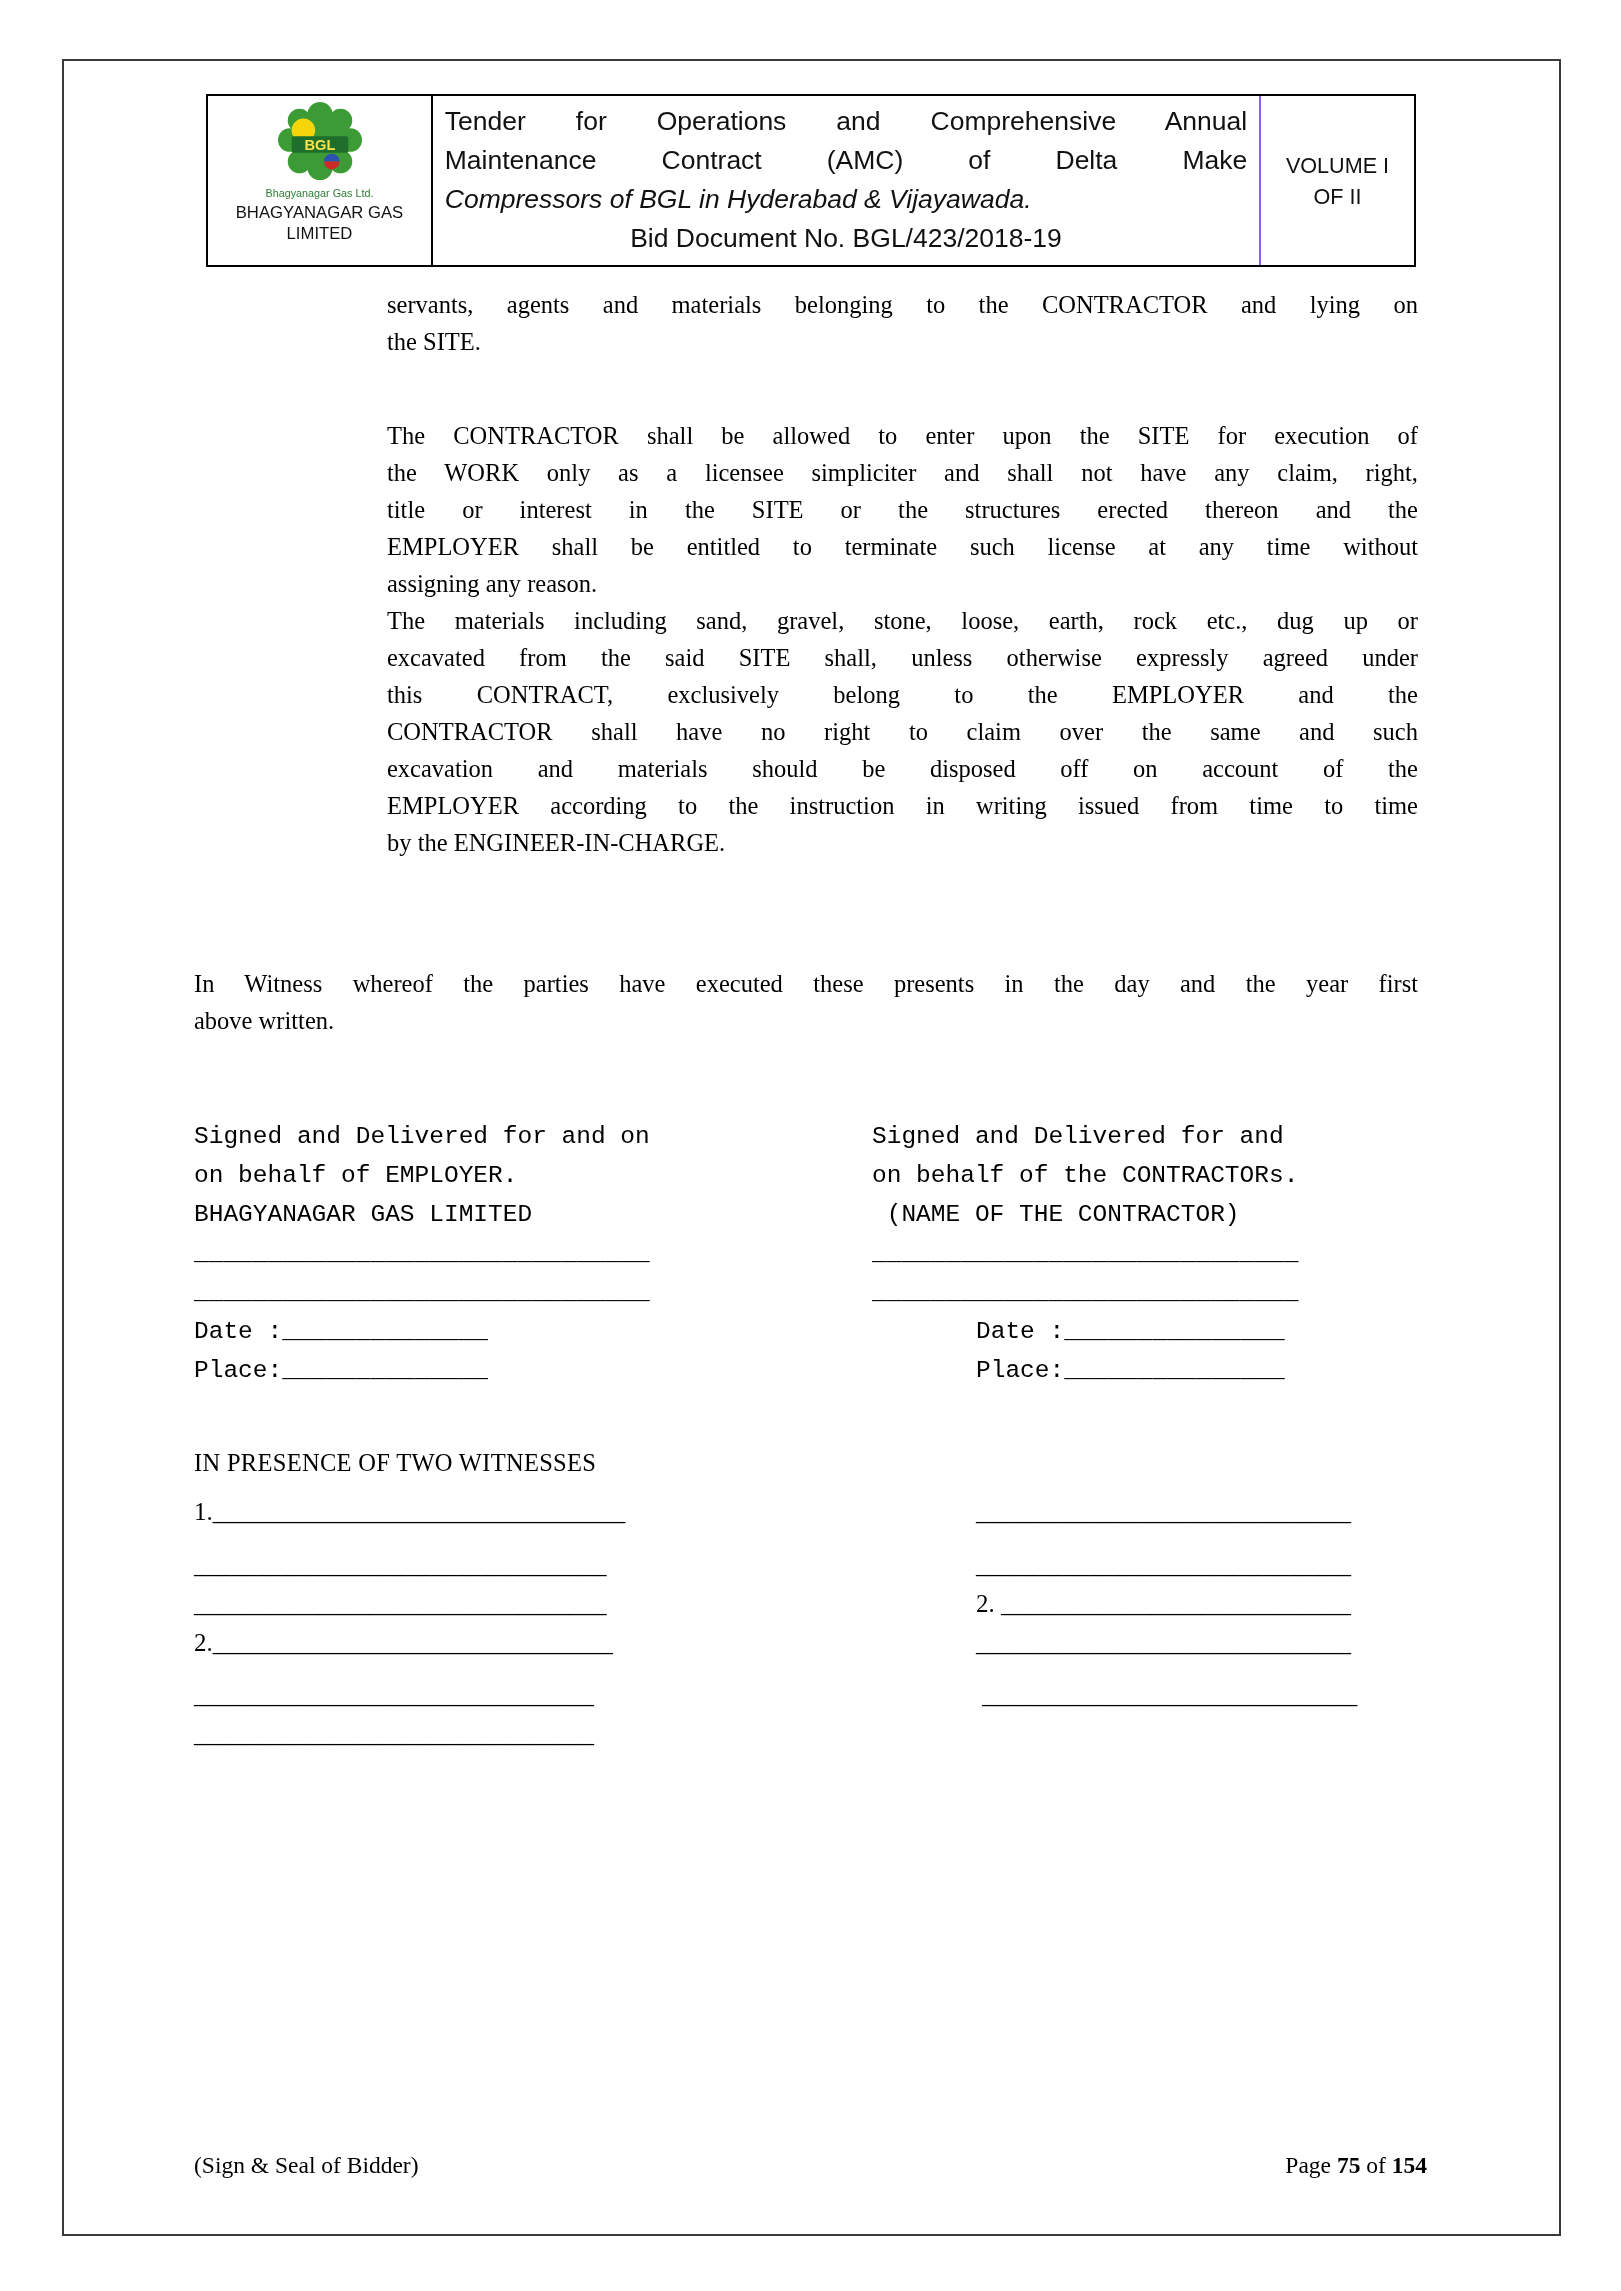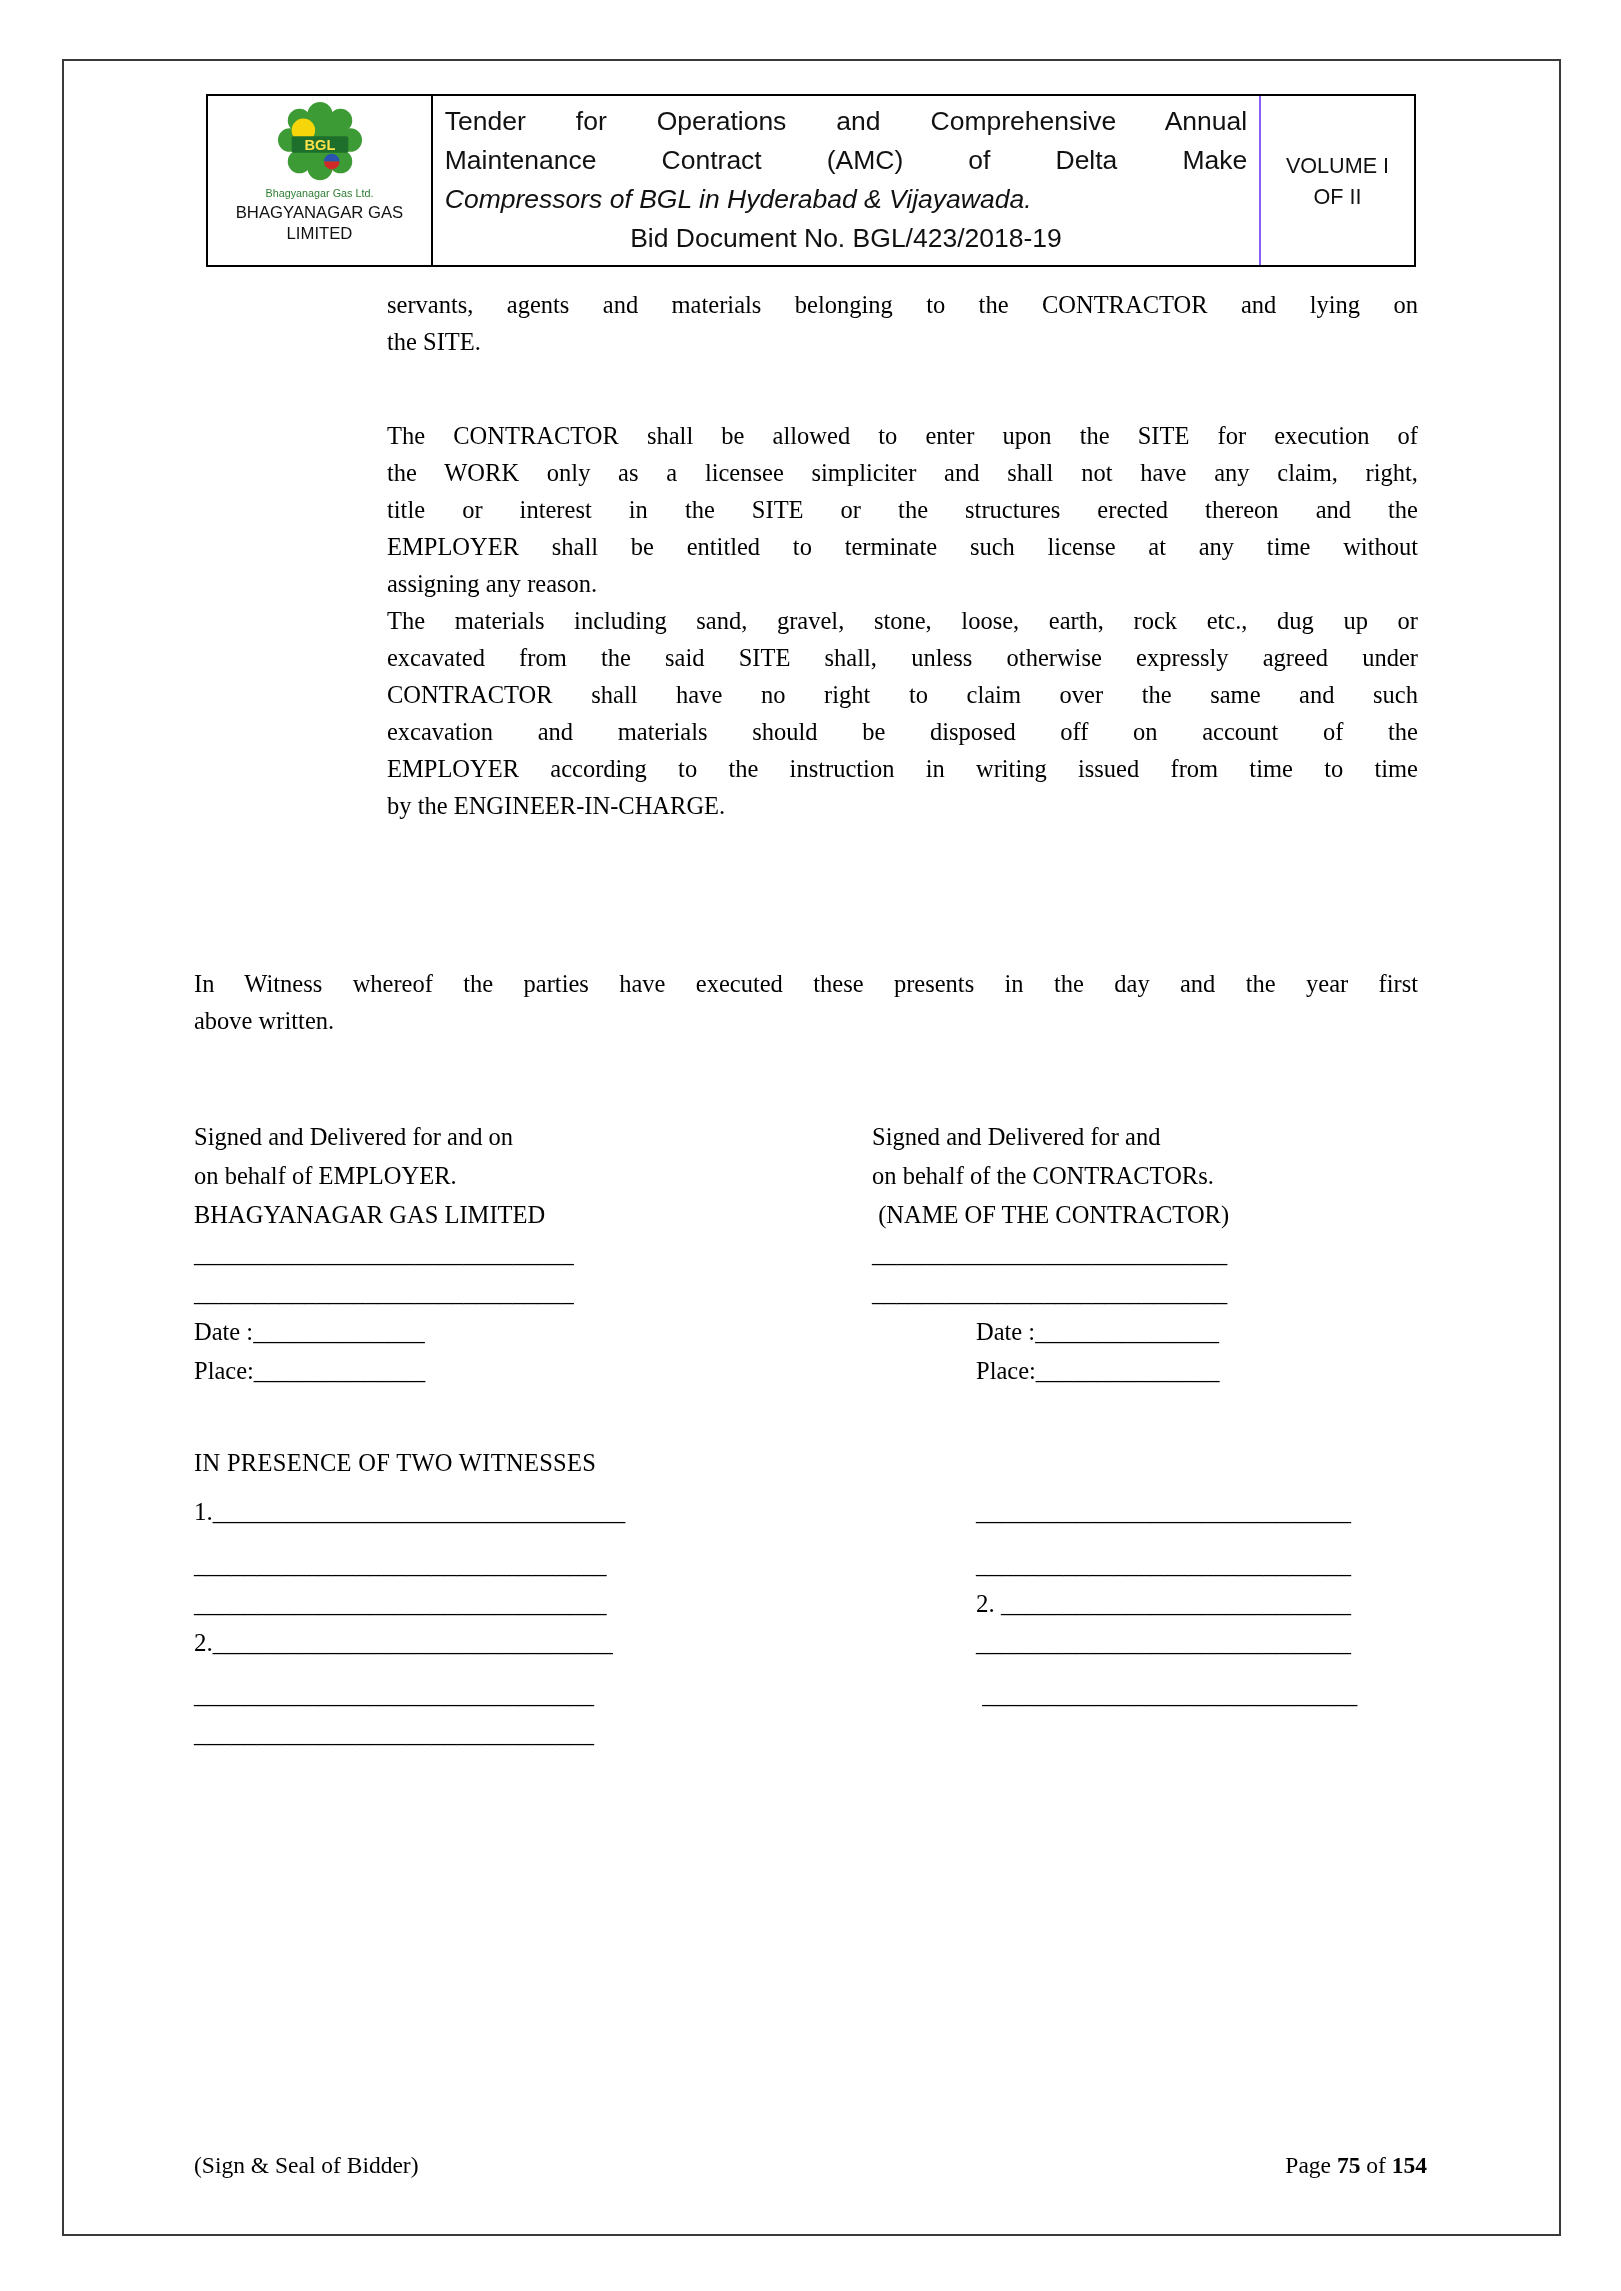--- a/index.html
+++ b/index.html
@@ -48,21 +48,21 @@
   .para-block .para:first-child { margin-bottom:57px; }
   .witness-para {
     position:absolute; left:194px; top:965px; width:1224px;
     font-size:24.5px; line-height:37px;
   }
   
   .sig-col { position:absolute; top:1117px; font-size:24.5px; line-height:39px; }
   .sig-left  { left:194px; width:510px; }
   .sig-right { left:872px; width:549px; }
   .sig-right .dp { padding-left:104px; }
-  .line-group > div, .rule, .dp { white-space:pre-wrap; }
+  .line-group > div, .rule, .dp { white-space:pre-wrap;font-family:Liberation Mono, monospace; }
   
   .wit-heading {
     position:absolute; left:194px; top:1449px;
     font-size:24.5px; font-weight:normal; letter-spacing:0.3px;
   }
   .wit-col { position:absolute; top:1492px; font-size:25px; line-height:39px; }
   .wit-col > div { white-space:pre-wrap; }
   .wit-left  { left:194px; width:510px; }
   .wit-right { left:976px; width:461px; }
   .wit-col > div:nth-child(2), .wit-col > div:nth-child(5) { margin-top:13.7px; }
@@ -124,20 +124,21 @@
     <div class="para lines-just">
         <div>The CONTRACTOR shall be allowed to enter upon the SITE for execution of</div>
         <div>the WORK only as a licensee simpliciter and shall not have any claim, right,</div>
         <div>title or interest in the SITE or the structures erected thereon and the</div>
         <div>EMPLOYER shall be entitled to terminate such license at any time without</div>
         <div>assigning any reason.</div>
       </div>
     <div class="para lines-just">
         <div>The materials including sand, gravel, stone, loose, earth, rock etc., dug up or</div>
         <div>excavated from the said SITE shall, unless otherwise expressly agreed under</div>
+        <div>this CONTRACT, exclusively belong to the EMPLOYER and the</div>
         <div>CONTRACTOR shall have no right to claim over the same and such</div>
         <div>excavation and materials should be disposed off on account of the</div>
         <div>EMPLOYER according to the instruction in writing issued from time to time</div>
         <div>by the ENGINEER-IN-CHARGE.</div>
       </div>
   </div>
 
   <div class="witness-para lines-just">
       <div>In Witness whereof the parties have executed these presents in the day and the year first</div>
       <div>above written.</div>

